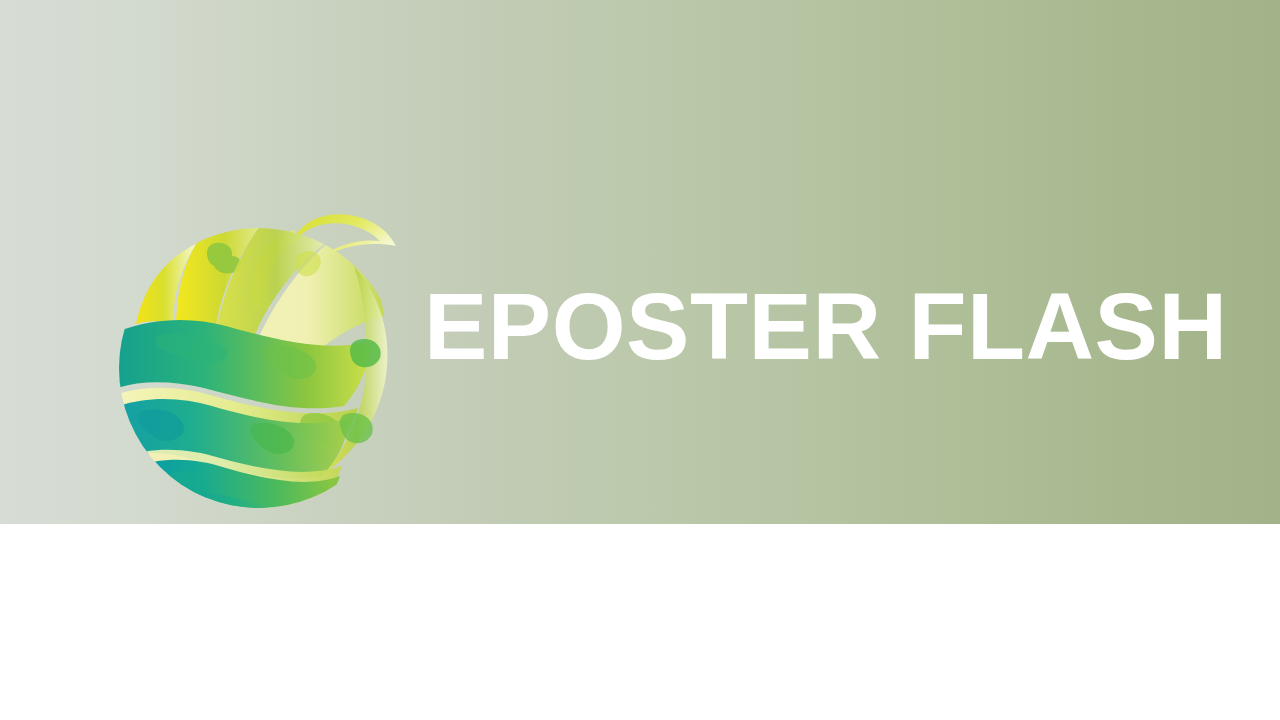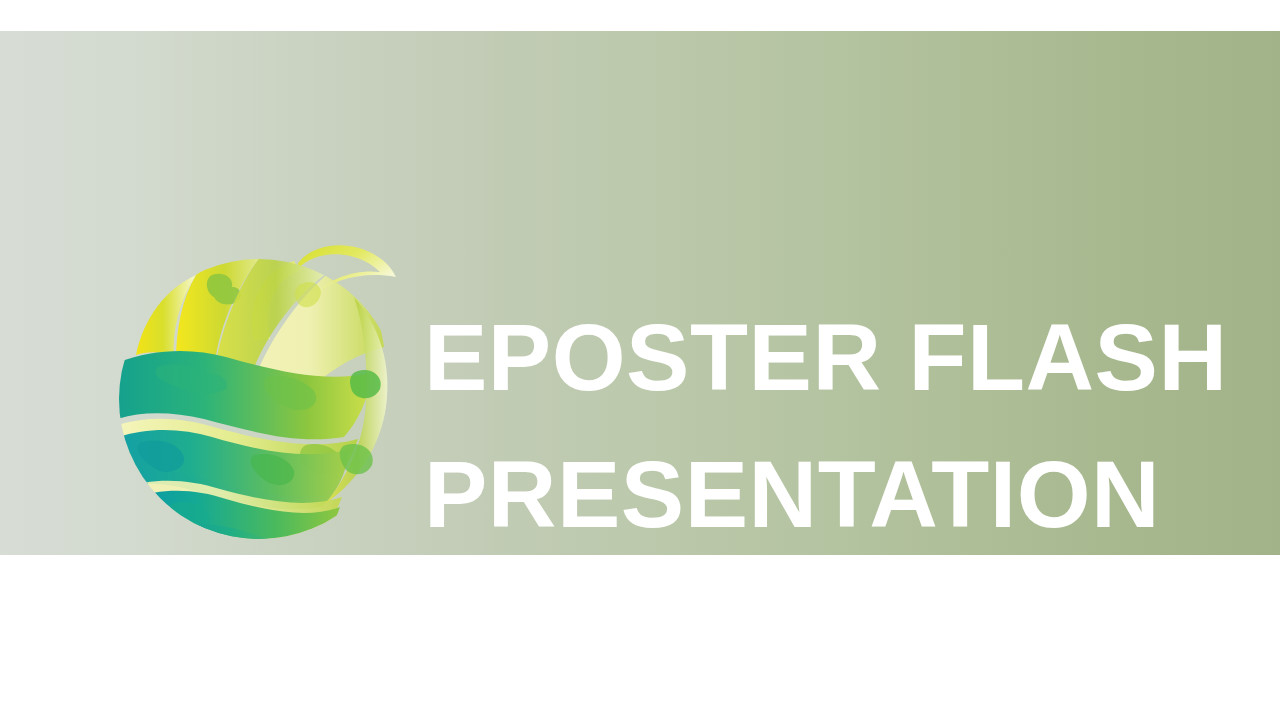--- a/index.html
+++ b/index.html
@@ -20,21 +20,20 @@
         to right,
         #d7ddd5 0%,
         #d2d9cd 12%,
         #c9d2c0 25%,
         #c2ccb6 37%,
         #bcc9ac 50%,
         #b5c4a2 63%,
         #aebe97 76%,
         #a7b88f 88%,
         #a2b389 100%);
-    margin-top: 31px;
   }
 
   
   #logo-area {
     position: absolute;
     left: 118px;
     top: 200px;
     width: 286px;
     height: 326px;
   }
@@ -191,16 +190,15 @@
                  C232 242 246 208 248 172 C250 132 246 96 236 66 Z" fill="url(#g4)" opacity="0.85"></path>
 
         <path d="M240 140 C254 136 266 146 262 158 C256 170 240 170 234 160 C230 150 232 142 240 140 Z" fill="#57bb46" opacity="0.85"></path>
         <path d="M228 214 C244 210 258 220 254 234 C248 246 232 246 226 236 C220 226 220 216 228 214 Z" fill="#6cc24a" opacity="0.8"></path>
       </g>
     </svg>
   </div>
 
   <div id="title-block">
     <span class="title-line">EPOSTER FLASH</span>
-    <span class="title-line">PRESENTATION</span>
   </div>
 
 </div>
 
 </body></html>

